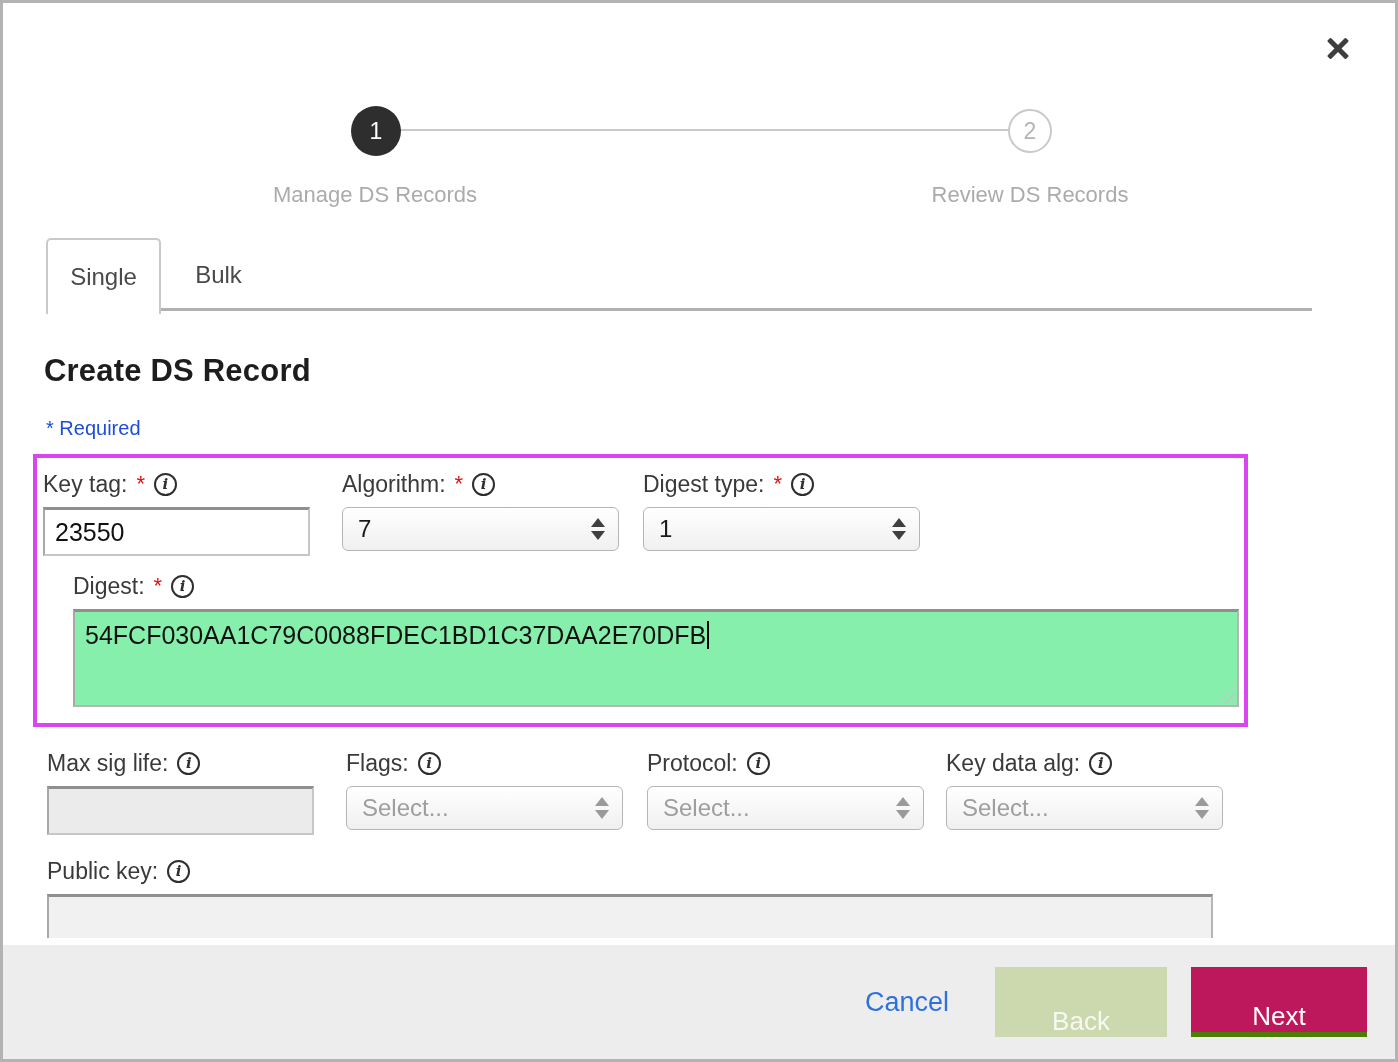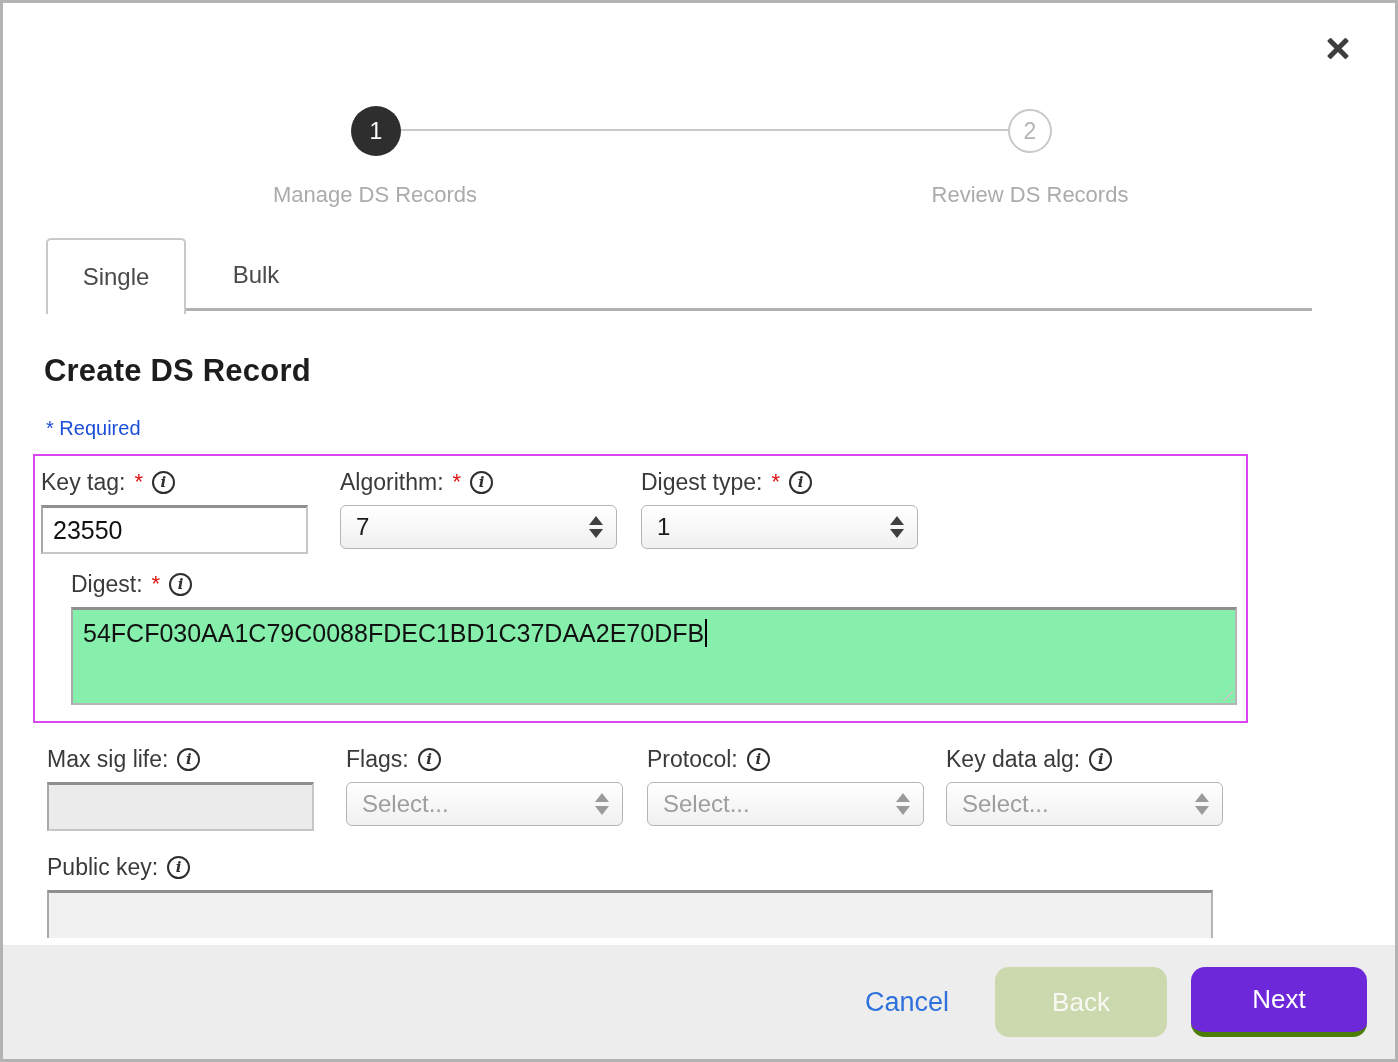--- a/index.html
+++ b/index.html
@@ -20,21 +20,21 @@
   .step-line { position: absolute; top: 126px; left: 396px; width: 612px; height: 2px; background: #c9c9c9; }
   .step-circle { position: absolute; border-radius: 50%; display: flex; align-items: center; justify-content: center; font-size: 23px; }
   .step-circle.active { left: 348px; top: 103px; width: 50px; height: 50px; background: #2e2e2e; color: #fff; }
   .step-circle.inactive { left: 1005px; top: 106px; width: 44px; height: 44px; background: #fff; border: 2px solid #c9c9c9; color: #b5b5b5; }
   .step-label { position: absolute; top: 179px; width: 320px; text-align: center; font-size: 22px; color: #ababab; }
   .step-label.s1 { left: 212px; }
   .step-label.s2 { left: 867px; }
 
   
   .tabs { margin-left: 43px; width: 1266px; height: 73px; border-bottom: 3px solid #b1b1b1; display: flex; }
-  .tab { height: 73px; width: 140px; display: flex; align-items: center; justify-content: center; font-size: 24px; color: #4a4a4a; cursor: pointer; }
+  .tab { height: 73px; width: 115px; display: flex; align-items: center; justify-content: center; font-size: 24px; color: #4a4a4a; cursor: pointer; }
   .tab.active { border: 2px solid #c9c9c9; border-bottom: none; border-radius: 5px 5px 0 0; background: #fff; height: 76px; margin-bottom: -3px; }
 
   .page-title { margin: 42px 0 0 41px; font-size: 31px; font-weight: bold; color: #1d1d1d; letter-spacing: 0.2px; }
   .required-note { margin: 28px 0 14px 43px; font-size: 20px; color: #1d4ed8; }
 
   
   .flabel { display: flex; align-items: center; font-size: 23px; color: #3a3a3a; margin-bottom: 9px; height: 28px; }
   .flabel .req { color: #e01212; margin-left: 9px; font-size: 22px; }
   .info-icon { display: inline-flex; align-items: center; justify-content: center; width: 23px; height: 23px; border: 2px solid #2e2e2e; border-radius: 50%; margin-left: 9px; flex: 0 0 auto; cursor: pointer; }
   .info-icon i { font-family: "DejaVu Serif", serif; font-style: italic; font-weight: bold; font-size: 15px; color: #2e2e2e; line-height: 1; }
@@ -43,42 +43,42 @@
   .text-input.dim { background: #ebebeb; }
 
   .select { position: relative; width: 277px; height: 44px; border: 1px solid #b5b5b5; border-radius: 6px; background: linear-gradient(#ffffff, #f0f0f0); display: flex; align-items: center; padding: 0 34px 0 15px; font-size: 24px; color: #1a1a1a; cursor: pointer; }
   .select.placeholder { color: #9e9e9e; }
   .select .arrows { position: absolute; right: 13px; top: 50%; transform: translateY(-50%); display: flex; flex-direction: column; align-items: center; }
   .select .tri-up { width: 0; height: 0; border-left: 7px solid transparent; border-right: 7px solid transparent; border-bottom: 9px solid #3f3f3f; margin-bottom: 4px; }
   .select .tri-down { width: 0; height: 0; border-left: 7px solid transparent; border-right: 7px solid transparent; border-top: 9px solid #3f3f3f; }
   .select.placeholder .tri-up { border-bottom-color: #9a9a9a; }
   .select.placeholder .tri-down { border-top-color: #9a9a9a; }
 
-  .red-box { margin-left: 30px; width: 1215px; border: 2px solid #d946ef; padding: 12px 0 16px 6px; }
+  .red-box { margin-left: 30px; width: 1215px; border: 4px solid #d946ef; padding: 12px 0 16px 6px; }
   .field-row { display: flex; }
   .fg-keytag { margin-right: 32px; }
   .fg-algorithm { margin-right: 24px; }
   .fg-flags { margin-right: 24px; }
   .fg-protocol { margin-right: 22px; }
   .digest-group { margin-top: 16px; padding-left: 30px; }
 
   .textarea { position: relative; width: 1166px; height: 98px; background: #86efac; border-style: solid; border-color: #8f8f8f #b5b5b5 #b5b5b5 #a8a8a8; border-width: 3px 2px 2px 2px; font-size: 25px; color: #111; padding: 9px 10px; white-space: nowrap; overflow: hidden; }
   .caret { display: inline-block; width: 2px; height: 28px; background: #000; vertical-align: text-bottom; margin-left: 1px; }
   .resize-handle { position: absolute; right: 2px; bottom: 2px; width: 17px; height: 17px; background: repeating-linear-gradient(135deg, #c4c4c4 0px, #c4c4c4 1.6px, transparent 1.6px, transparent 5.5px); clip-path: polygon(100% 0, 100% 100%, 0 100%); cursor: nwse-resize; }
 
   .row3 { display: flex; margin-left: 44px; margin-top: 22px; }
   .pk-group { margin-left: 44px; margin-top: 22px; }
   .pk-box { position: relative; width: 1166px; height: 70px; background: #f1f1f1; border-style: solid; border-color: #8f8f8f #b5b5b5 #b5b5b5 #a8a8a8; border-width: 3px 2px 2px 2px; }
 
   
   .footer { position: absolute; left: 0; right: 0; bottom: 0; height: 114px; background: #ededed; display: flex; align-items: center; justify-content: flex-end; padding-right: 28px; }
   .cancel-link { font-size: 27px; color: #2e71dc; margin-right: 46px; cursor: pointer; }
-  .btn { height: 70px; display: flex; align-items: center; justify-content: center; font-size: 26px; color: #fff; cursor: pointer; border-radius: 14px; }
+  .btn { height: 70px; display: flex; align-items: flex-end; justify-content: center; font-size: 26px; color: #fff; cursor: pointer; }
   .btn-back { width: 172px; background: #ccd8ad; color: #f7f9f2; margin-right: 24px; cursor: default; }
-  .btn-next { width: 176px; background: #6d28d9; border-bottom: 5px solid #4c7d05; }
+  .btn-next { width: 176px; background: #be185d; border-bottom: 5px solid #4c7d05; }
 </style>
 </head>
 <body>
 
 <div class="modal">
   <div class="modal-body">
 
     <div class="close-btn">
       <span class="bar b1"></span>
         <span class="bar b2"></span>

